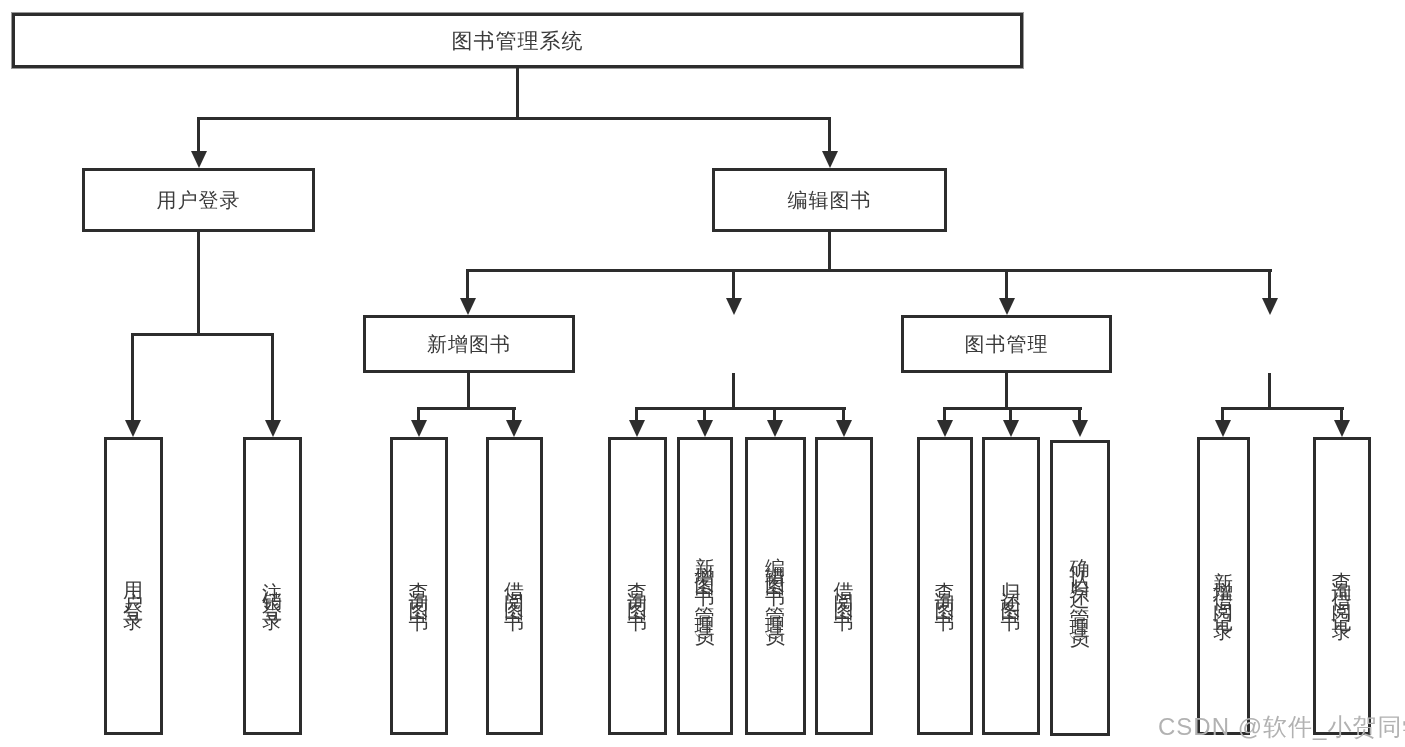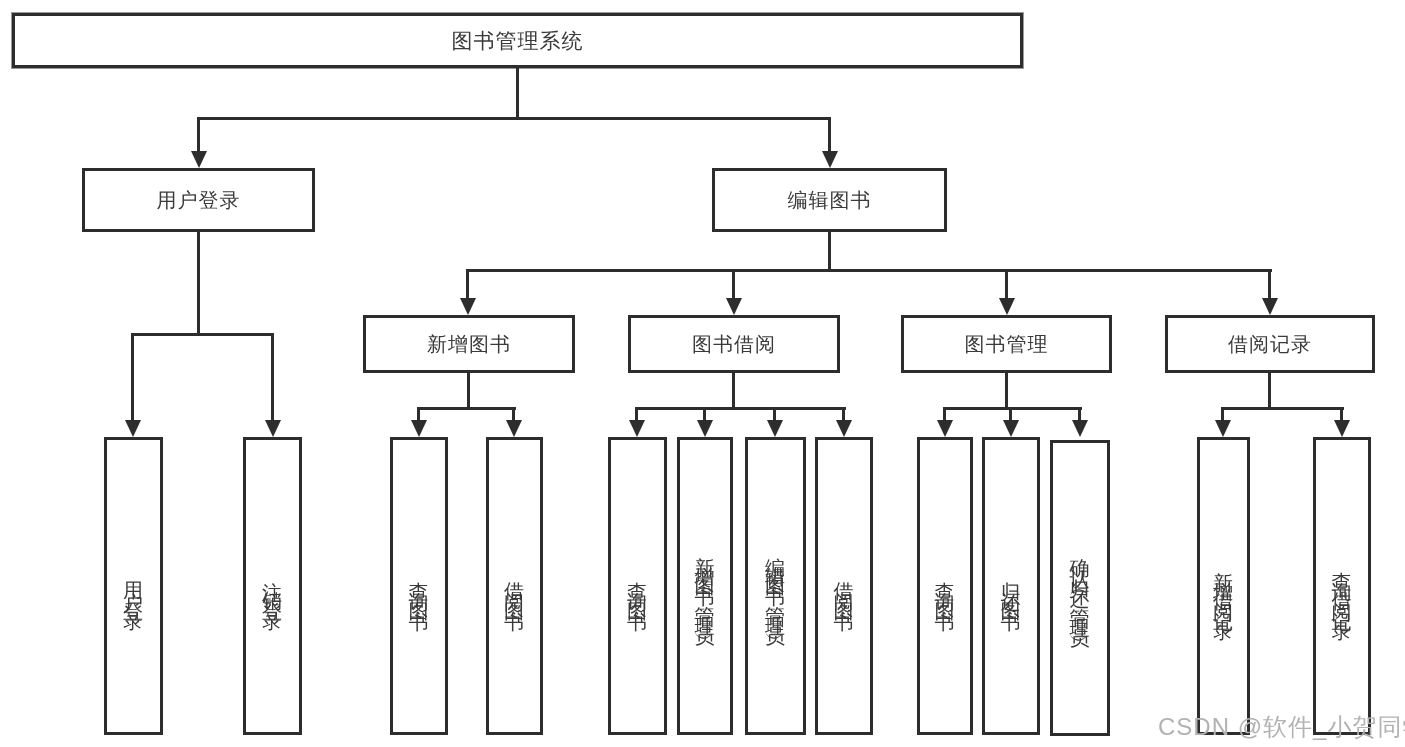--- a/index.html
+++ b/index.html
@@ -94,23 +94,21 @@
   <div class="vline" style="left:466px;top:269px;height:31px"></div>
   <div class="arrow" style="left:460px;top:298px"></div>
   <div class="vline" style="left:732px;top:269px;height:31px"></div>
   <div class="arrow" style="left:726px;top:298px"></div>
   <div class="vline" style="left:1005px;top:269px;height:31px"></div>
   <div class="arrow" style="left:999px;top:298px"></div>
   <div class="vline" style="left:1268px;top:269px;height:31px"></div>
   <div class="arrow" style="left:1262px;top:298px"></div>
 
   <div class="box" style="left:363px;top:315px;width:212px;height:58px">新增图书</div>
-  <div class="box" style="left:628px;top:315px;width:212px;height:58px">图书借阅</div>
   <div class="box" style="left:901px;top:315px;width:211px;height:58px">图书管理</div>
-  <div class="box" style="left:1165px;top:315px;width:210px;height:58px">借阅记录</div>
 
   <div class="vline" style="left:467px;top:373px;height:37px"></div>
   <div class="hline" style="left:417px;top:407px;width:99px"></div>
   <div class="vline" style="left:417px;top:407px;height:15px"></div>
   <div class="arrow" style="left:411px;top:420px"></div>
   <div class="vline" style="left:512px;top:407px;height:15px"></div>
   <div class="arrow" style="left:506px;top:420px"></div>
 
   <div class="vline" style="left:732px;top:373px;height:37px"></div>
   <div class="hline" style="left:635px;top:407px;width:211px"></div>

